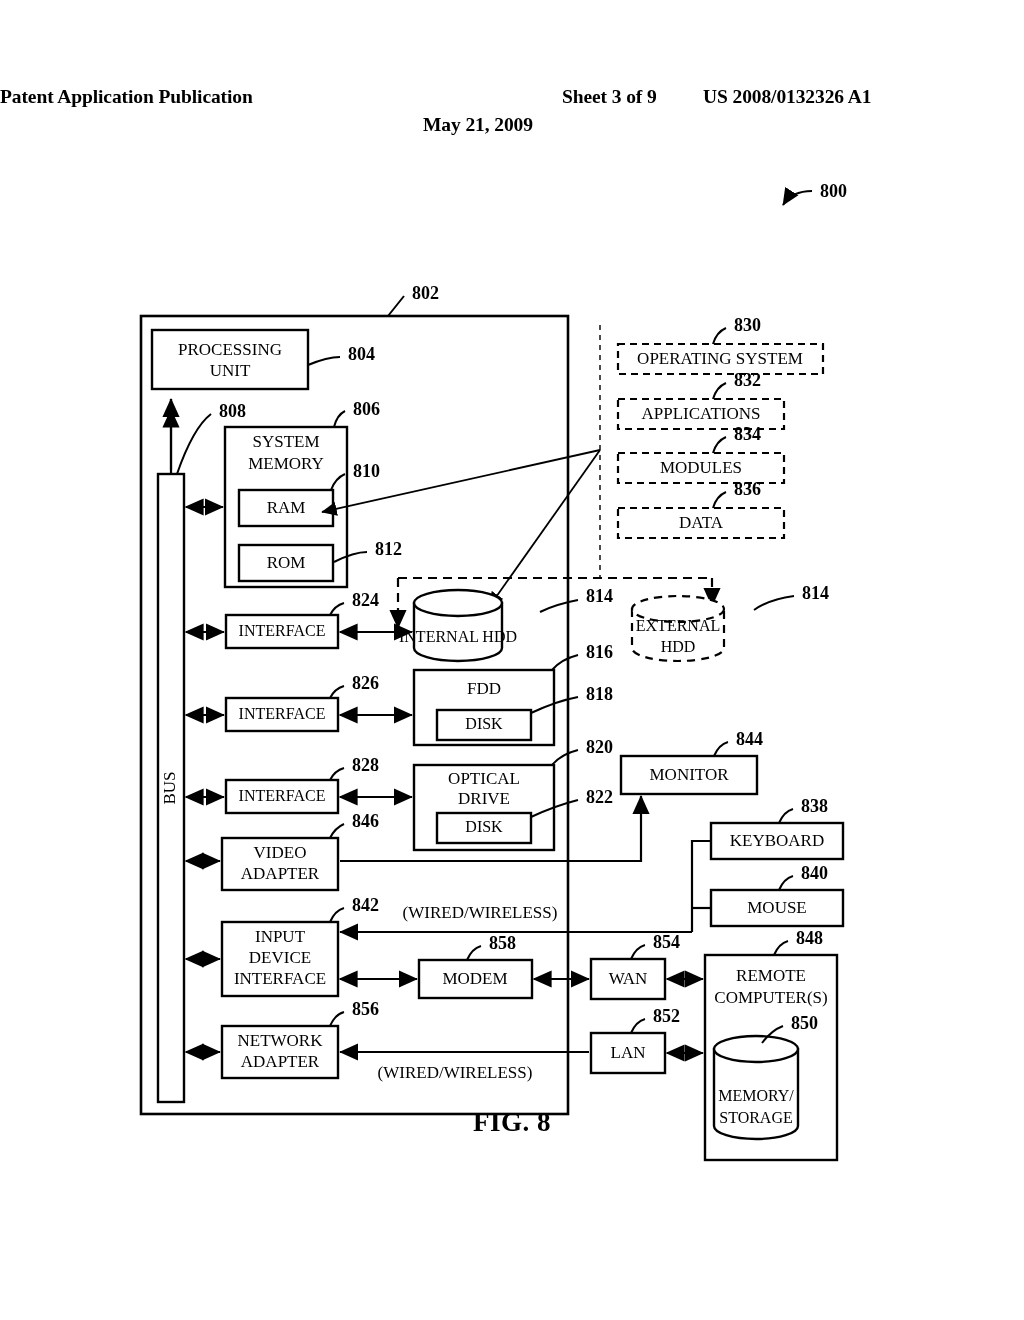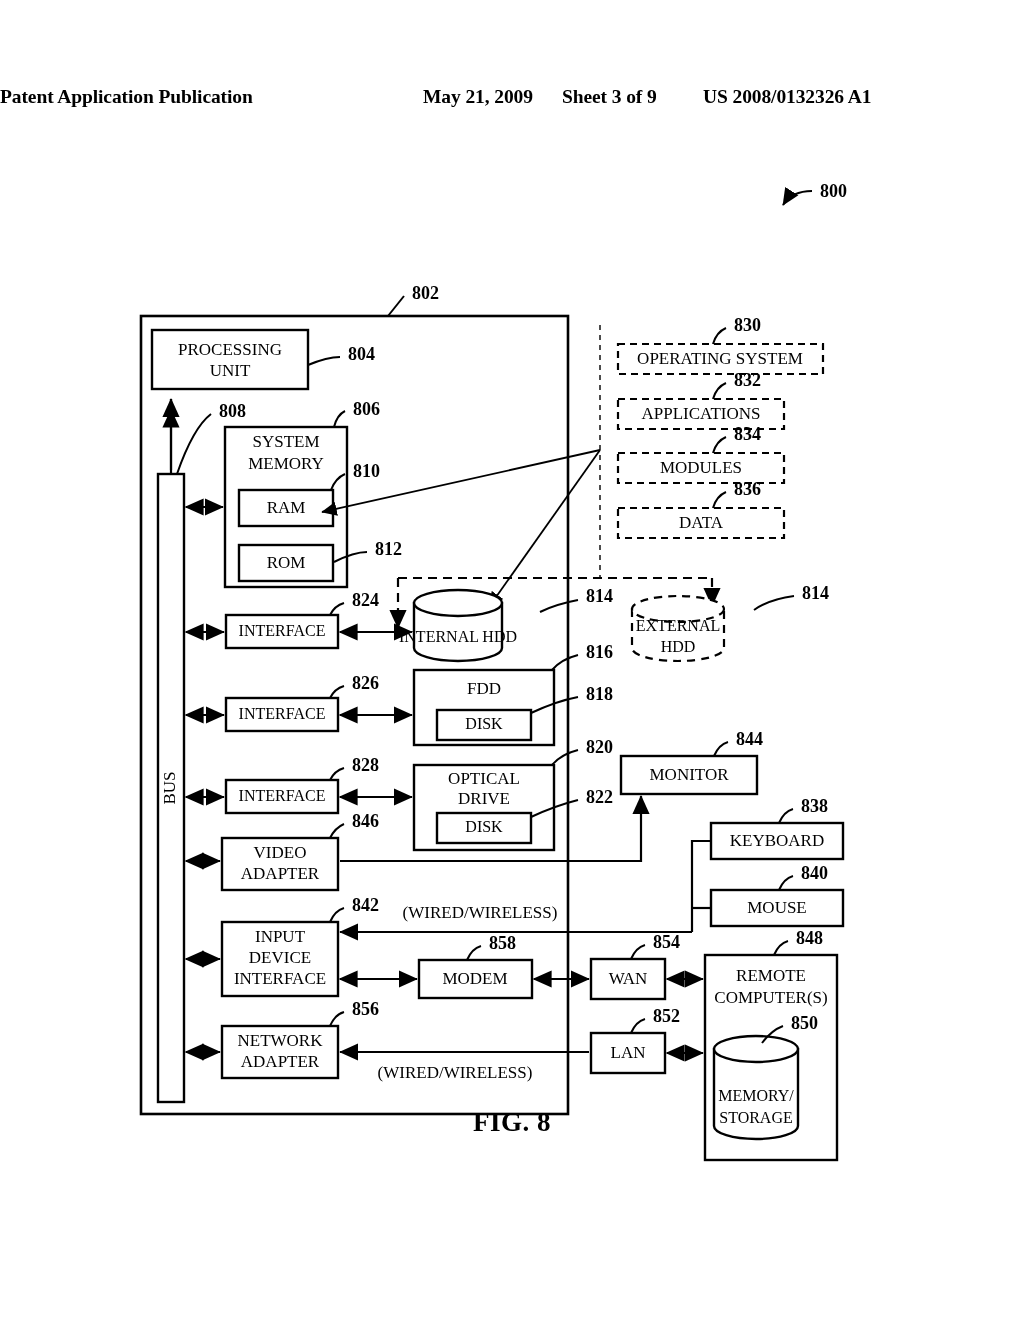--- a/index.html
+++ b/index.html
@@ -28,21 +28,21 @@
     left: 0;
     width: 1024px;
     height: 30px;
     font-family: "Liberation Serif", "DejaVu Serif", serif;
     font-weight: bold;
     font-size: 19.5px;
     letter-spacing: -0.1px;
     white-space: nowrap;
   }
   .hdr span { position: absolute; top: 0; }
-  .hdr-date  { left: 423px; }
+  .hdr-date  { left: 423px; margin-top: 28px; }
   .hdr-sheet { left: 562px; }
   .hdr-num   { left: 703px; }
 
   
   .figcap {
     position: absolute;
     top: 1107px;
     left: 0;
     width: 1024px;
     text-align: center;

